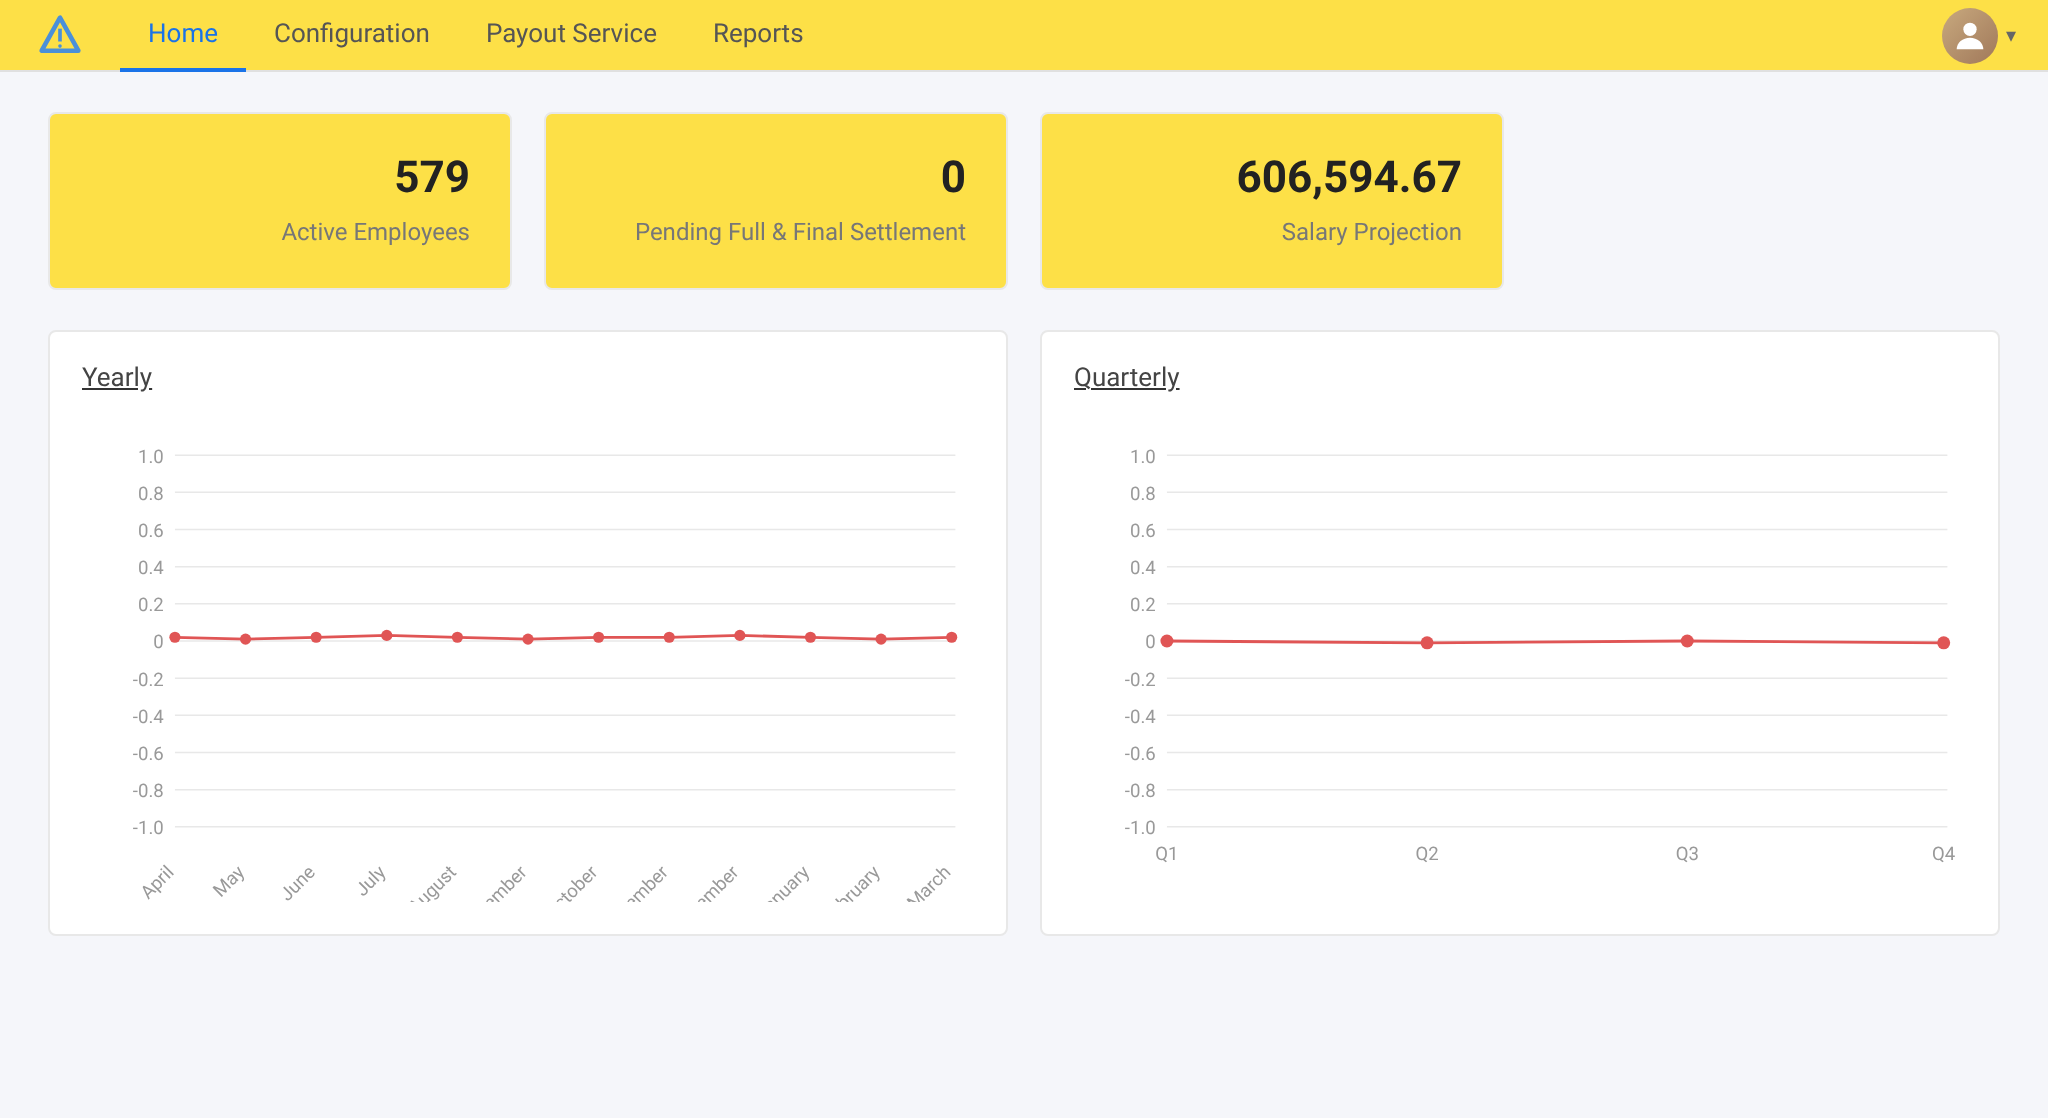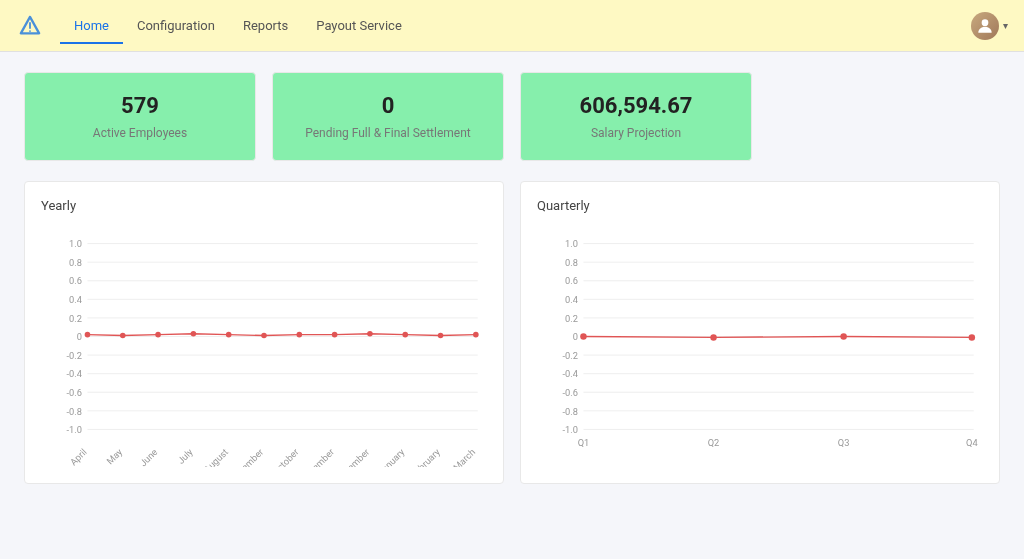--- a/index.html
+++ b/index.html
@@ -1,24 +1,24 @@
 <!DOCTYPE html>
 <html><head>
   <meta charset="utf-8">
   <style>
     * { box-sizing: border-box; margin: 0; padding: 0; }
     body { font-family: -apple-system, BlinkMacSystemFont, 'Segoe UI', Roboto, sans-serif; background: #f5f6fa; color: #333; font-size: 14px; }
 
     
     .navbar {
-      background: #fef9c3;
+      background: #fde047;
       border-bottom: 1px solid #e0e0e0;
       display: flex;
       align-items: center;
-      height: 52px;
+      height: 36px;
       padding: 0 16px;
       position: relative;
     }
     .nav-logo {
       width: 28px; height: 28px; margin-right: 16px;
       display: flex; align-items: center; justify-content: center;
     }
     .nav-logo svg { width: 22px; height: 22px; }
     .nav-links { display: flex; align-items: center; flex: 1; gap: 0; }
     .nav-link {
@@ -53,43 +53,44 @@
     .content { padding: 20px 24px; }
 
     
     .stats-row {
       display: grid;
       grid-template-columns: repeat(4, 1fr);
       gap: 16px;
       margin-bottom: 20px;
     }
     .stat-card {
-      background: #86efac;
+      background: #fde047;
       border: 1px solid #e8e8e8;
       border-radius: 4px;
       padding: 20px;
-      text-align: center;
+      text-align: right;
     }
     .stat-value {
       font-size: 22px;
       font-weight: 700;
       color: #222;
       display: block;
       margin-bottom: 6px;
     }
     .stat-label {
       font-size: 12px;
       color: #777;
     }
 
     
     .charts-row {
       display: grid;
       grid-template-columns: 1fr 1fr;
       gap: 16px;
+      text-decoration: underline;
     }
     .chart-card {
       background: #fff;
       border: 1px solid #e8e8e8;
       border-radius: 4px;
       padding: 16px;
     }
     .chart-title {
       font-size: 13px;
       color: #444;
@@ -111,22 +112,22 @@
   <div class="nav-logo">
     <svg viewBox="0 0 24 24" fill="none">
       <polygon points="12,2 2,20 22,20" fill="none" stroke="#4a90d9" stroke-width="2.5" stroke-linejoin="round"></polygon>
       <line x1="12" y1="8" x2="12" y2="15" stroke="#4a90d9" stroke-width="2"></line>
       <circle cx="12" cy="17.5" r="1" fill="#4a90d9"></circle>
     </svg>
   </div>
   <div class="nav-links" id="nav-links-container">
       <a class="nav-link active" href="#">Home</a>
       <a class="nav-link" href="#">Configuration</a>
+      <a class="nav-link" href="#">Payout Service</a>
       <a class="nav-link" href="#">Reports</a>
-      <a class="nav-link" href="#">Payout Service</a>
     </div>
   <div class="nav-right">
     <div class="avatar-container">
       <div class="avatar">
 
         <svg width="20" height="20" viewBox="0 0 24 24" fill="white">
           <circle cx="12" cy="8" r="4"></circle>
           <path d="M4 20c0-4 3.6-7 8-7s8 3 8 7" fill="white"></path>
         </svg>
       </div>

